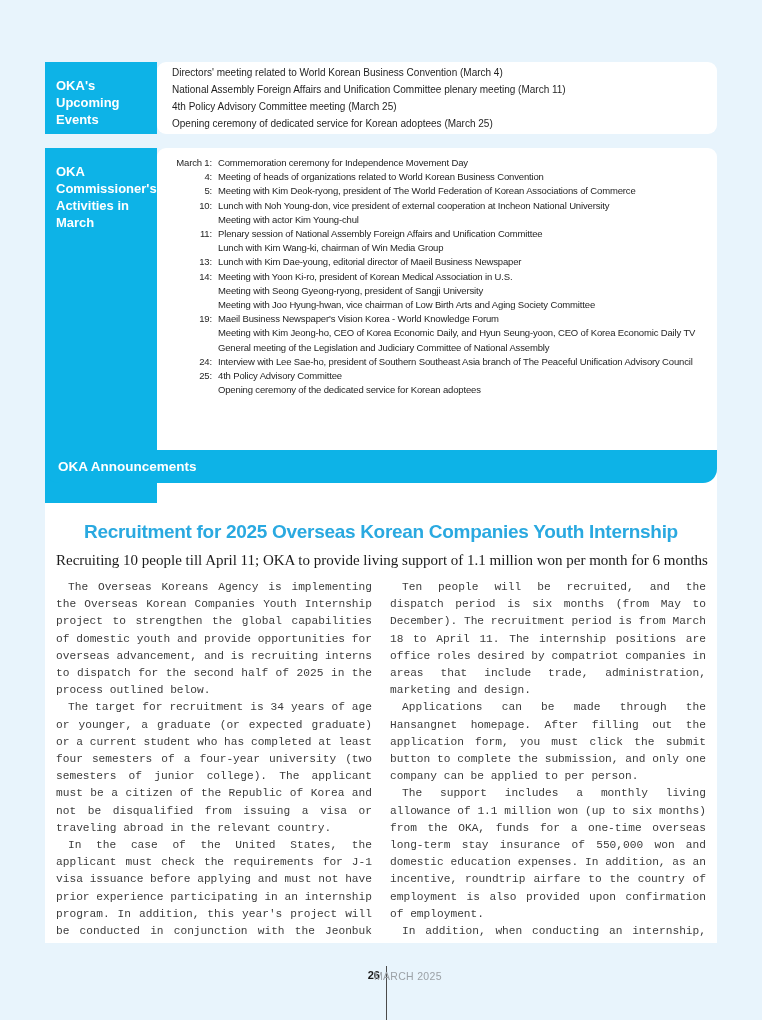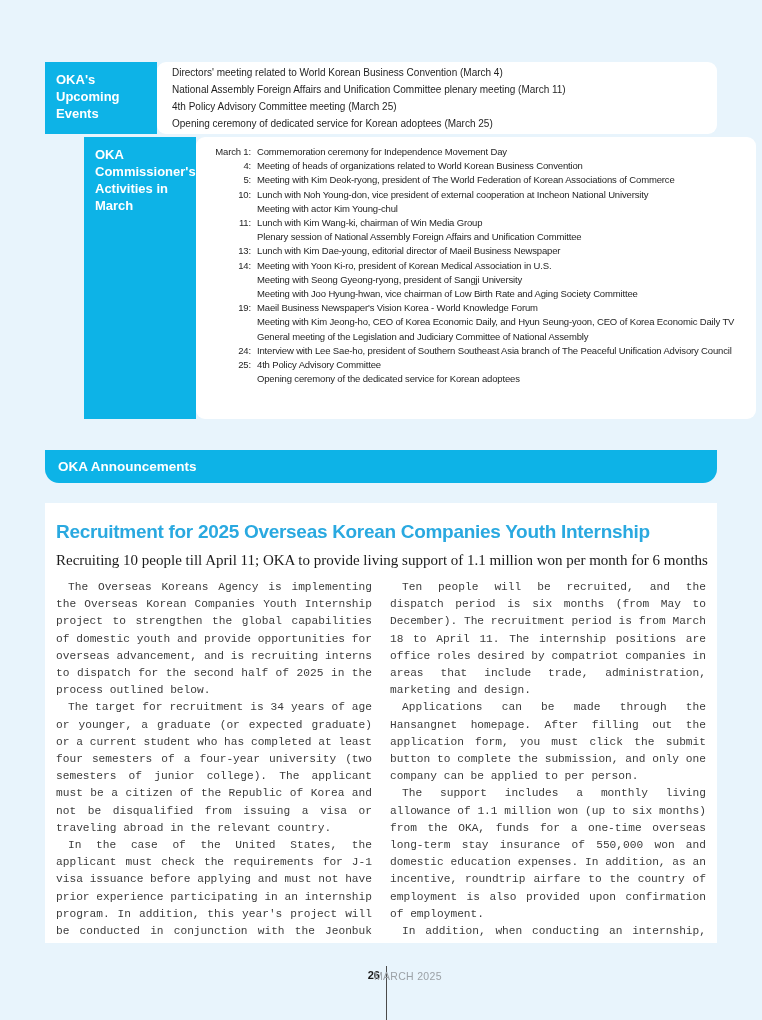--- a/index.html
+++ b/index.html
@@ -17,21 +17,21 @@
     display: flex;
   }
   .label-box {
     width: 112px;
     flex: 0 0 112px;
     background: #0db3e7;
     color: #ffffff;
     font-size: 13px;
     font-weight: bold;
     line-height: 1.32;
-    padding: 9px 4px 0 11px;
+    padding: 15px 4px 0 11px;
   }
   .content-box {
     flex: 1;
     background: #ffffff;
     overflow: hidden;
     border-radius: 9px;
   }
   
   #sec-events { top: 62px; height: 72px; }
   .events-content {
@@ -41,21 +41,21 @@
     justify-content: center;
     height: 100%;
   }
   .event-line {
     font-size: 10px;
     line-height: 17px;
     color: #1f1f1f;
     white-space: nowrap;
   }
   
-  #sec-activities { top: 137px; height: 282px; margin-left: 39px; }
+  #sec-activities { top: 148px; height: 364px; }
   .activities-content { padding: 8px 8px 4px 15px; }
   .entry { display: flex; }
   .entry-day {
     flex: 0 0 40px;
     width: 40px;
     text-align: right;
     font-size: 9.5px;
     line-height: 14.2px;
     color: #1f1f1f;
     letter-spacing: -0.15px;
@@ -89,21 +89,21 @@
     position: absolute;
     left: 45px;
     top: 503px;
     width: 672px;
     height: 440px;
     background: #ffffff;
     padding: 18px 11px 0 11px;
     overflow: hidden;
   }
   .article-title {
-    text-align: left;
+    text-align: center;
     color: #2aa9e0;
     font-size: 19px;
     font-weight: bold;
     letter-spacing: -0.3px;
     white-space: nowrap;
   }
   .article-subtitle {
     text-align: center;
     font-family: "Liberation Serif", serif;
     font-size: 15px;
@@ -205,43 +205,43 @@
             <div class="entry-item">Lunch with Noh Young-don, vice president of external cooperation at Incheon National University</div>
 
             <div class="entry-item">Meeting with actor Kim Young-chul</div>
           </div>
       </div>
 
       <div class="entry">
         <div class="entry-day">11:</div>
         <div class="entry-items">
 
+            <div class="entry-item">Plenary session of National Assembly Foreign Affairs and Unification Committee</div>
+
             <div class="entry-item">Lunch with Kim Wang-ki, chairman of Win Media Group</div>
-
-            <div class="entry-item">Plenary session of National Assembly Foreign Affairs and Unification Committee</div>
           </div>
       </div>
 
       <div class="entry">
         <div class="entry-day">13:</div>
         <div class="entry-items">
 
             <div class="entry-item">Lunch with Kim Dae-young, editorial director of Maeil Business Newspaper</div>
           </div>
       </div>
 
       <div class="entry">
         <div class="entry-day">14:</div>
         <div class="entry-items">
 
             <div class="entry-item">Meeting with Yoon Ki-ro, president of Korean Medical Association in U.S.</div>
 
             <div class="entry-item">Meeting with Seong Gyeong-ryong, president of Sangji University</div>
 
-            <div class="entry-item">Meeting with Joo Hyung-hwan, vice chairman of Low Birth Rate and Aging Society Committee</div>
+            <div class="entry-item">Meeting with Joo Hyung-hwan, vice chairman of Low Birth Arts and Aging Society Committee</div>
           </div>
       </div>
 
       <div class="entry">
         <div class="entry-day">19:</div>
         <div class="entry-items">
 
             <div class="entry-item">Maeil Business Newspaper's Vision Korea - World Knowledge Forum</div>
 
             <div class="entry-item">Meeting with Kim Jeong-ho, CEO of Korea Economic Daily, and Hyun Seung-yoon, CEO of Korea Economic Daily TV</div>

